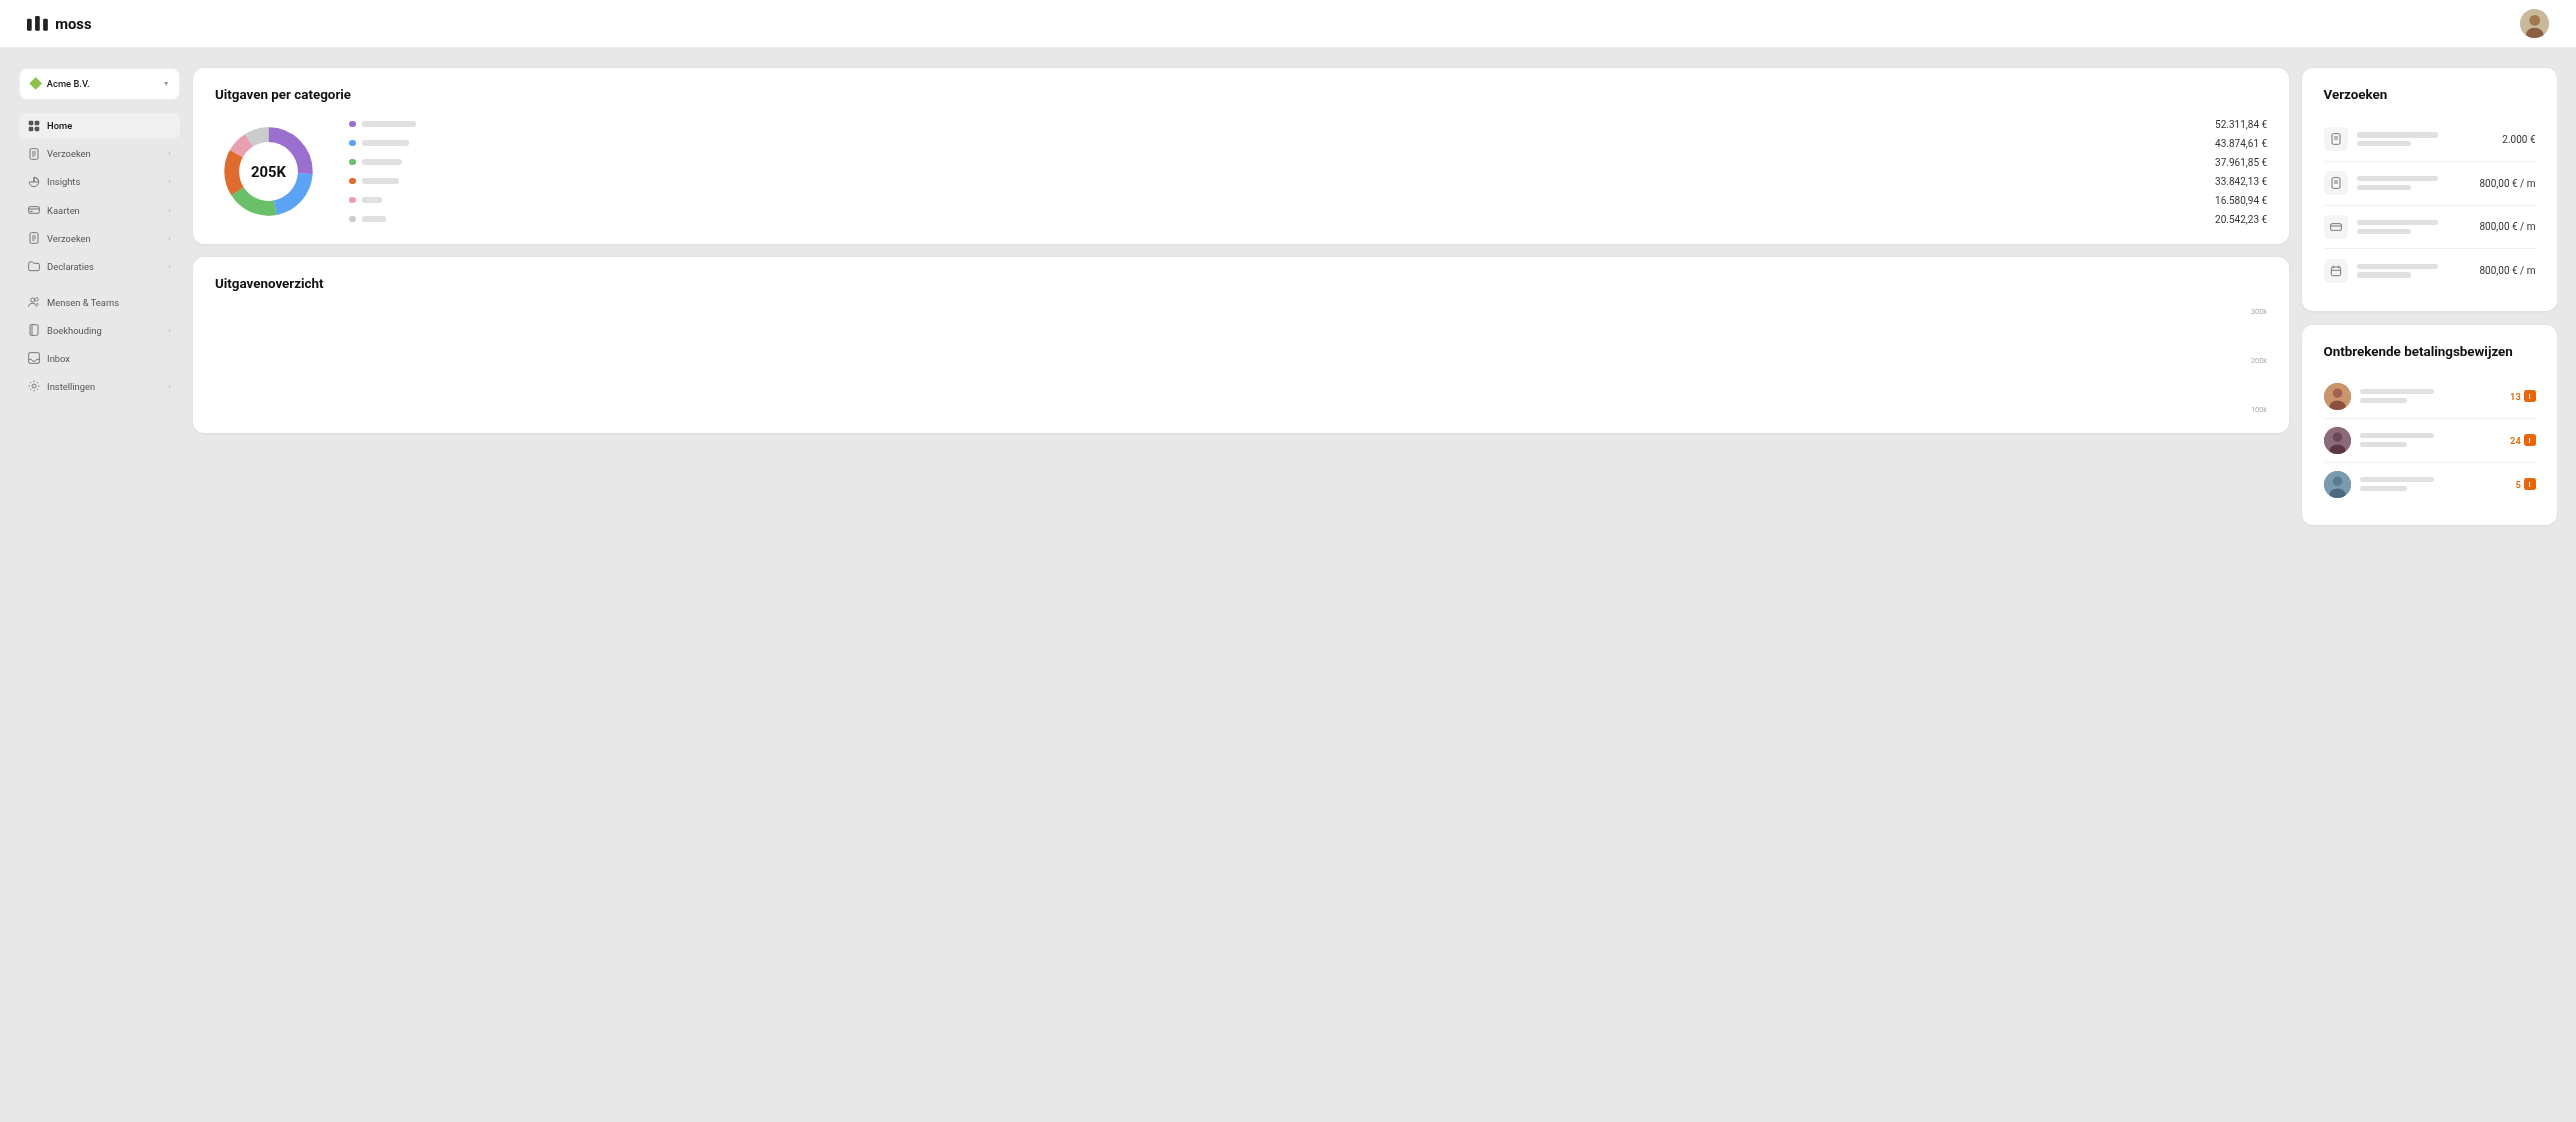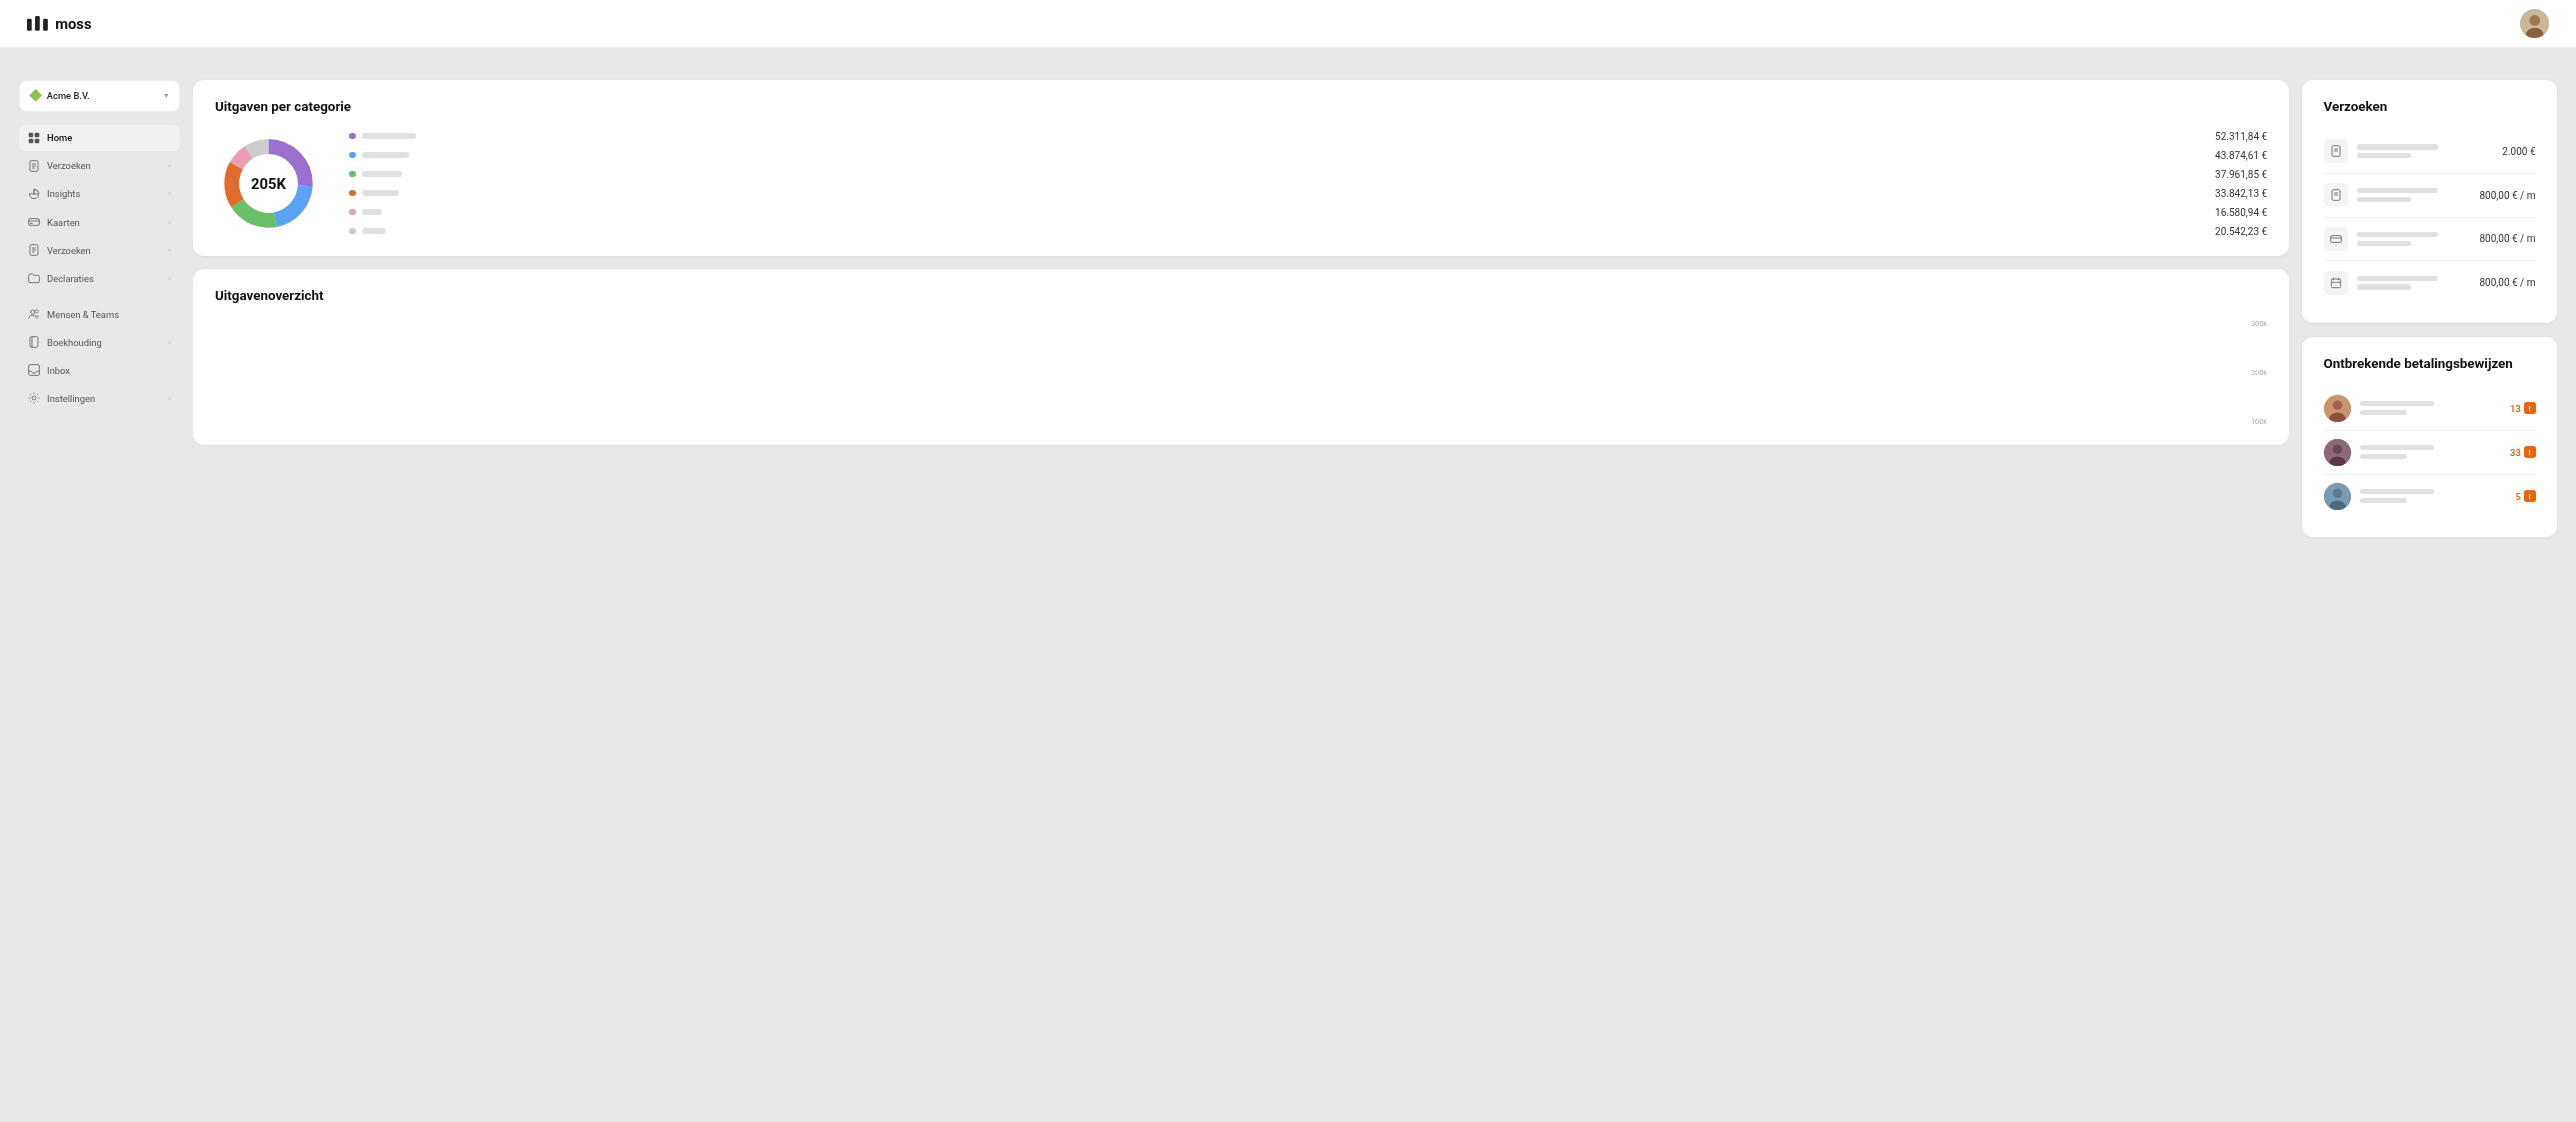--- a/index.html
+++ b/index.html
@@ -47,21 +47,21 @@
     .avatar svg {
       width: 29.5px;
       height: 29.5px;
     }
 
     
     .main-layout {
       display: flex;
       flex: 1;
       gap: 0;
-      padding: 32px 19px;
+      padding: 20px 19px;
       gap: 13.4px;
     }
 
     
     .sidebar {
       width: 161px;
       flex-shrink: 0;
       display: flex;
       flex-direction: column;
       gap: 2.7px;
@@ -754,21 +754,21 @@
               <circle cx="20" cy="20" r="20" fill="#8b6b7a"></circle>
               <circle cx="20" cy="15" r="7" fill="#6b4858"></circle>
               <ellipse cx="20" cy="35" rx="12" ry="9" fill="#5a3848"></ellipse>
             </svg>
           </div>
           <div class="missing-info">
             <div class="missing-bar-1"></div>
             <div class="missing-bar-2"></div>
           </div>
           <div class="missing-count">
-            <span class="missing-number">33</span>
+            <span class="missing-number">24</span>
             <div class="missing-alert">!</div>
           </div>
         </div>
 
         <div class="missing-item">
           <div class="person-avatar person-3">
             <svg viewBox="0 0 40 40" width="27" height="27">
               <circle cx="20" cy="20" r="20" fill="#7a9ab0"></circle>
               <circle cx="20" cy="15" r="7" fill="#5a7a90"></circle>
               <ellipse cx="20" cy="35" rx="12" ry="9" fill="#4a6a80"></ellipse>

